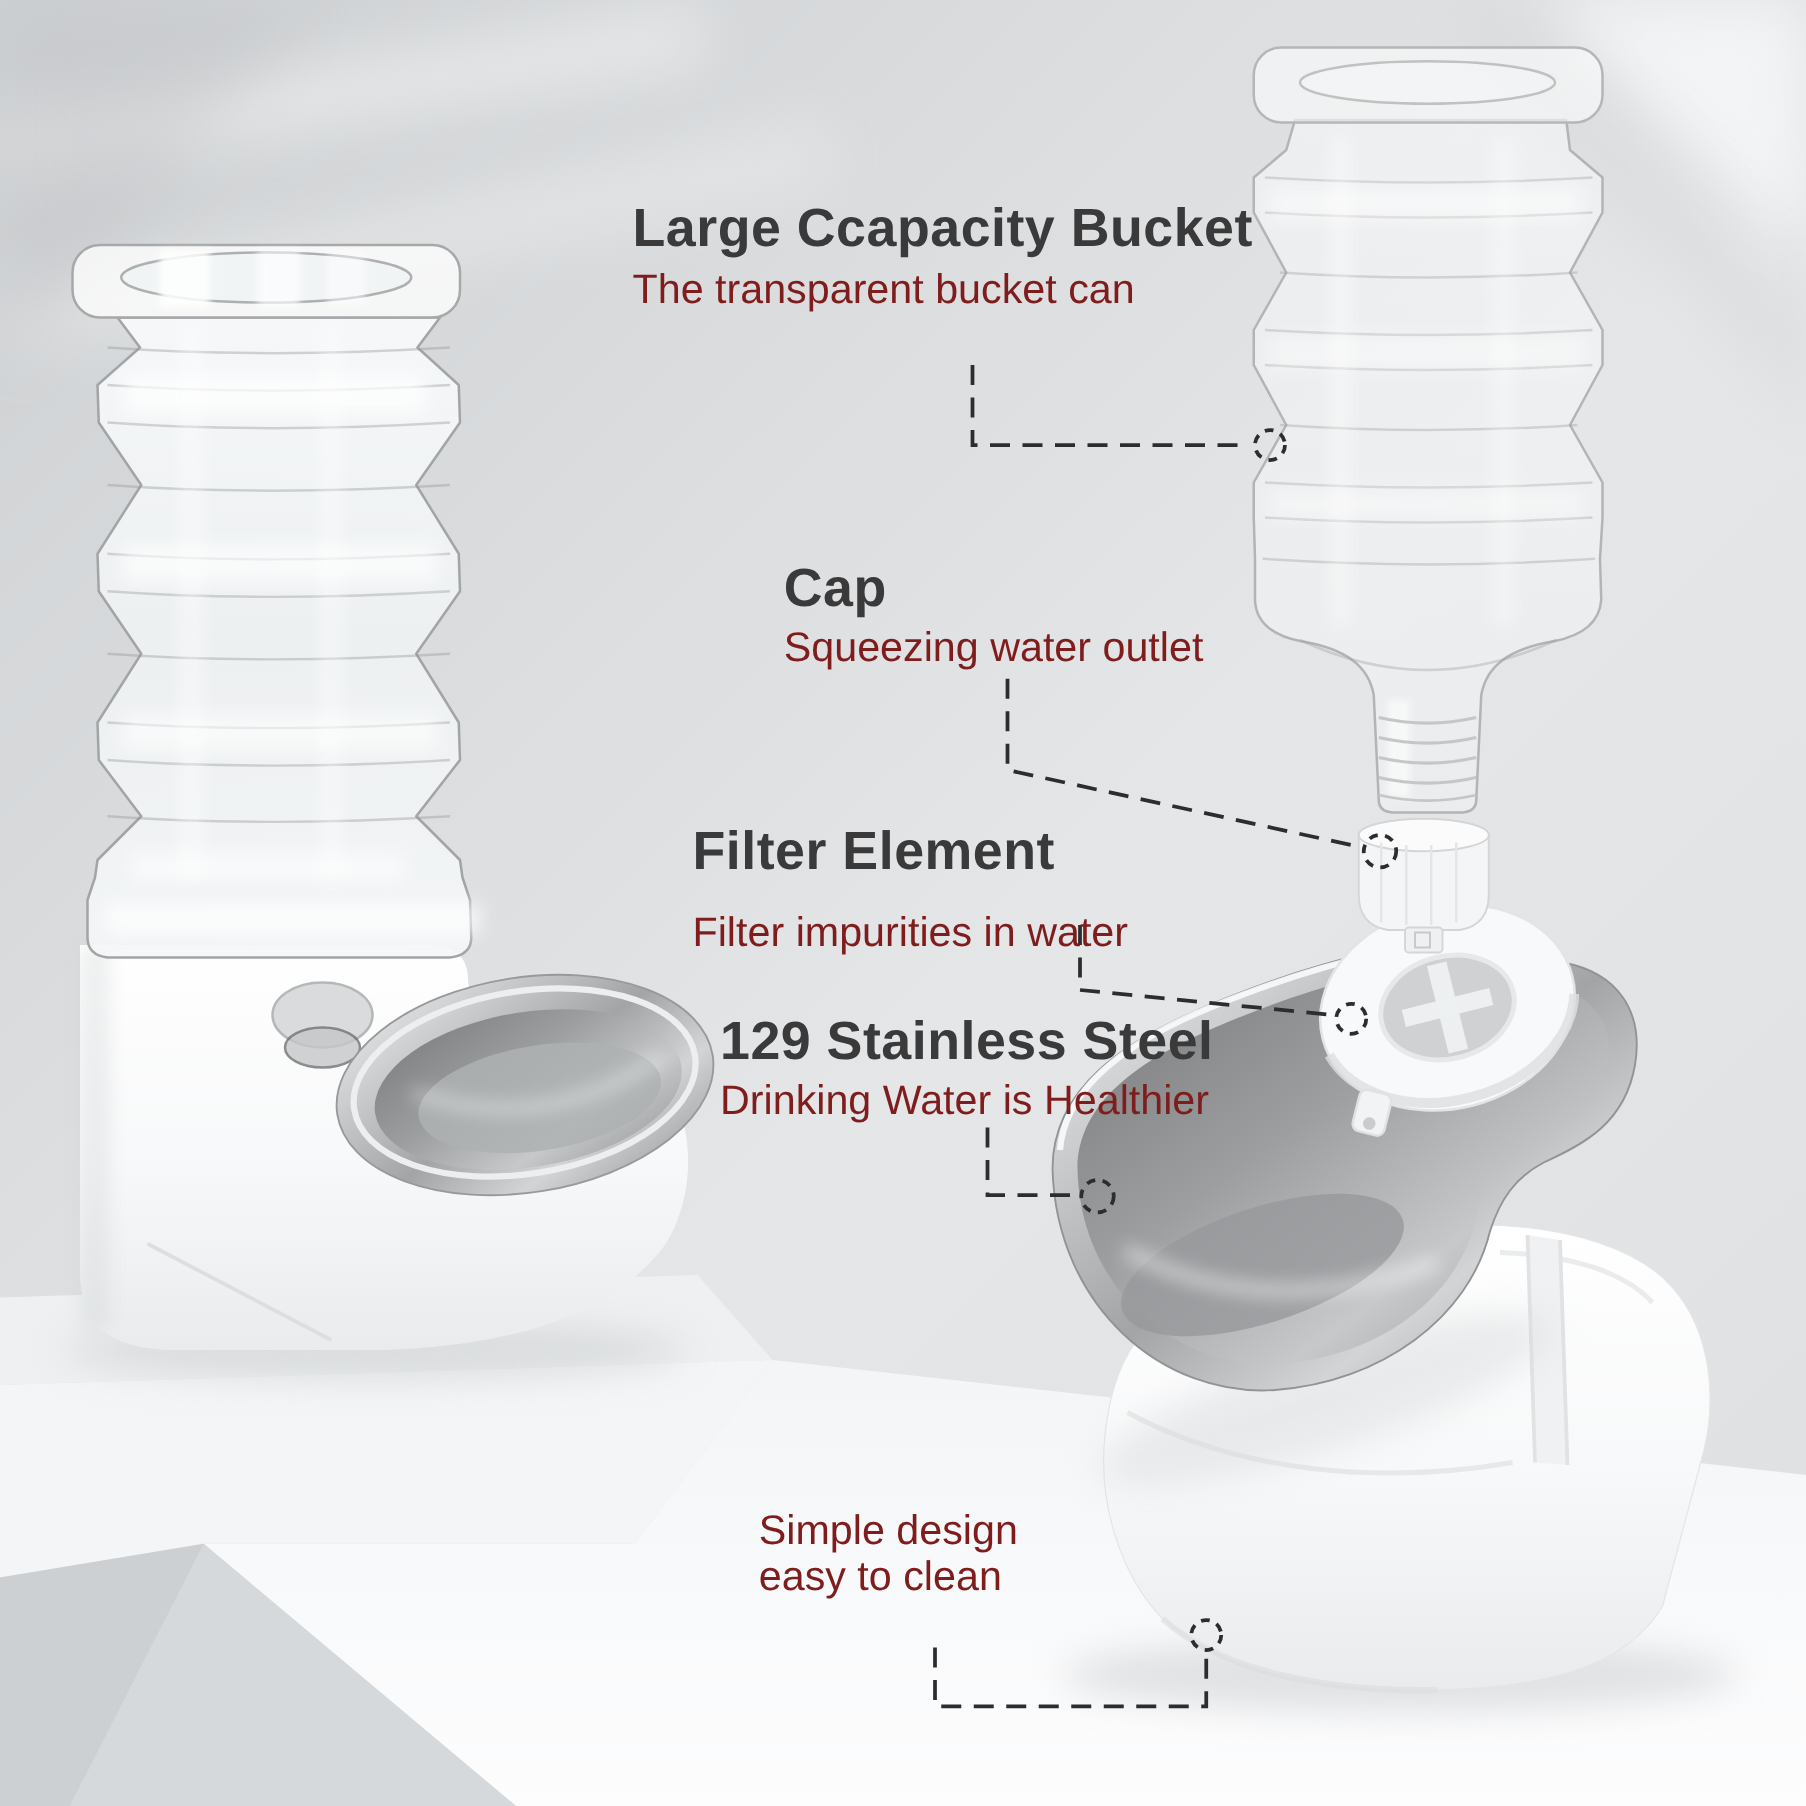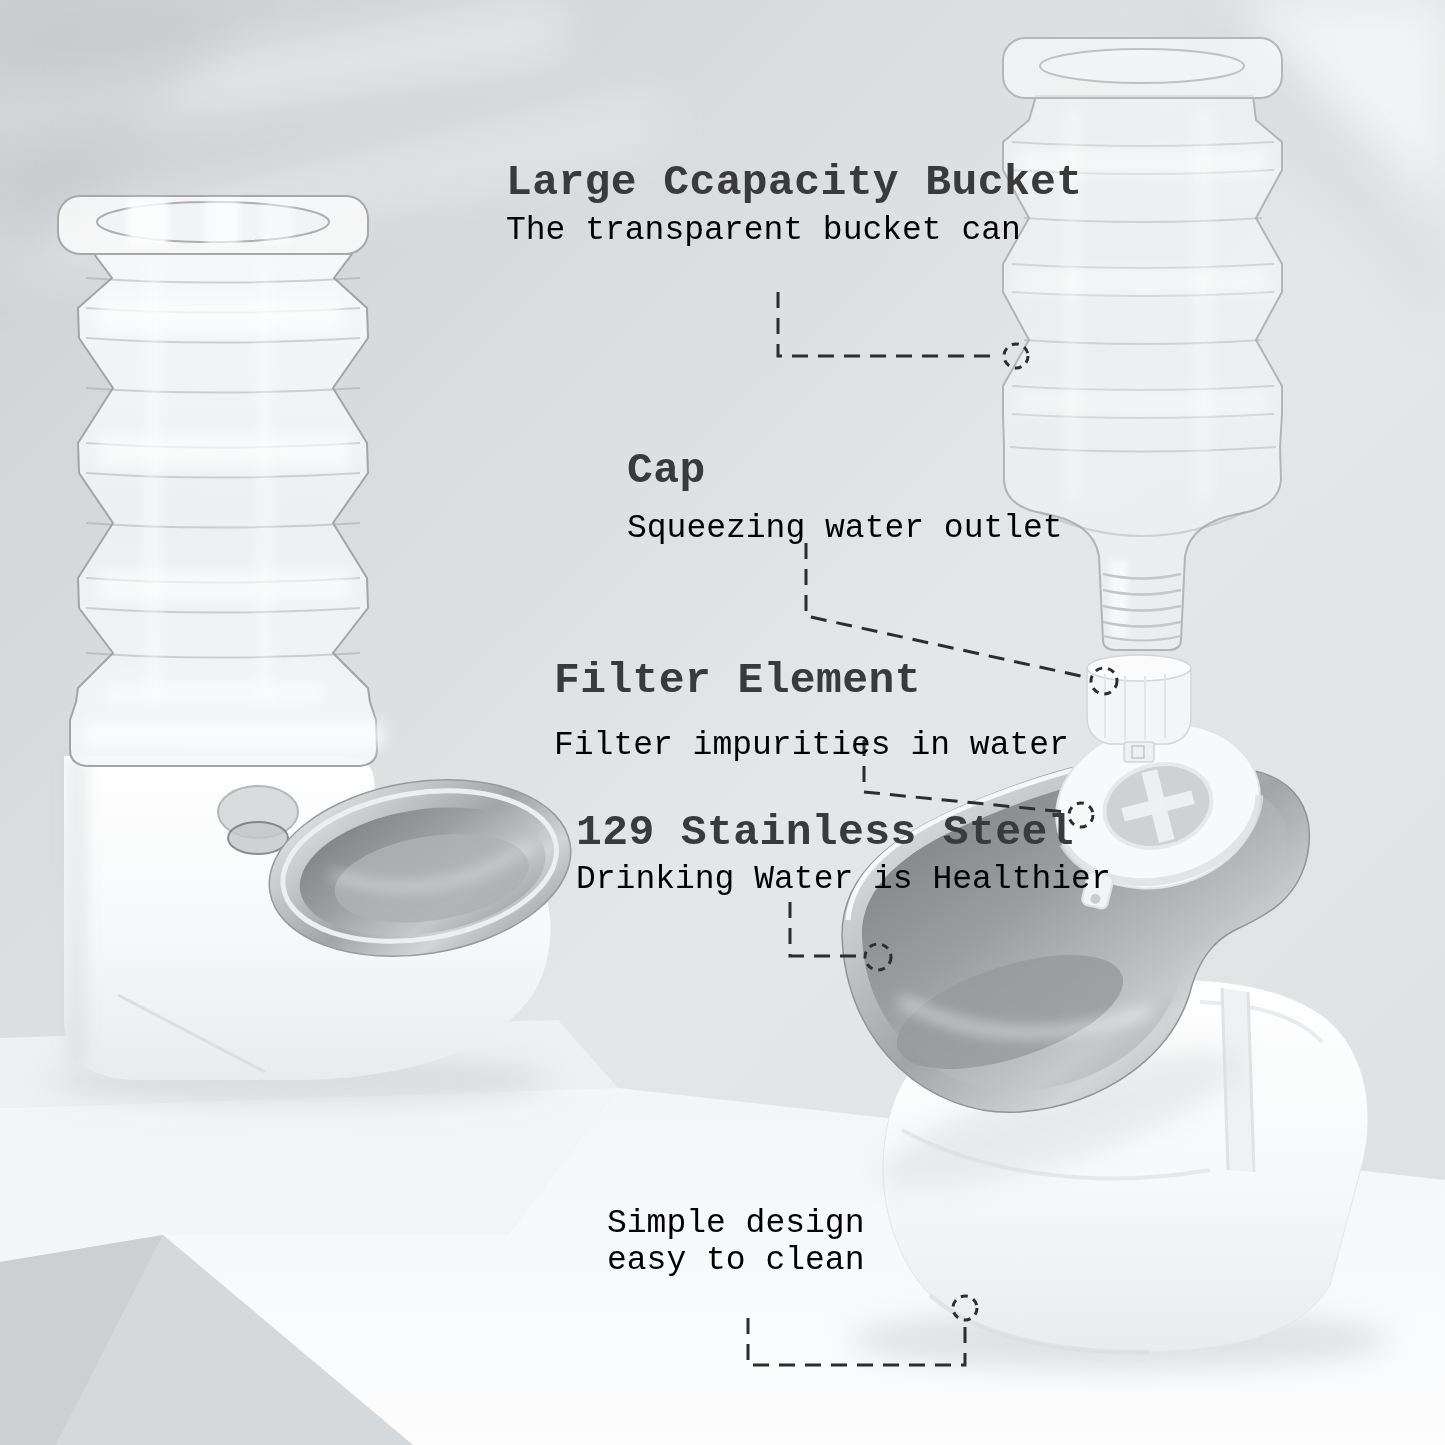--- a/index.html
+++ b/index.html
@@ -1,21 +1,21 @@
 <!DOCTYPE html>
 <html><head>
 <meta charset="utf-8">
 <style>
   html,body{margin:0;padding:0;background:#9a9a9a;}
   .stage{position:relative;width:1445px;height:1445px;overflow:hidden;
-         font-family:Liberation Mono, monospace;background:#dfe1e3;}
+         font-family:Liberation Sans, sans-serif;background:#dfe1e3;}
   .stage svg{position:absolute;left:0;top:0;}
   .callout{position:absolute;}
   .h{font-weight:bold;font-size:43px;line-height:46px;color:#3a3a3b;letter-spacing:.4px;white-space:nowrap;}
-  .p{font-size:33px;line-height:37px;color:#000000;white-space:nowrap;}
+  .p{font-size:33px;line-height:37px;color:#7f1d1d;white-space:nowrap;}
   .ln{display:block;}
 </style>
 </head>
 <body>
 
 <div class="stage">
 
 <svg width="1445" height="1445" viewBox="0 0 1445 1445">
   <defs>
     <linearGradient id="wall" x1="0" y1="0" x2="1" y2="1">
@@ -264,21 +264,21 @@
 
 <div class="callout" style="left:506px;top:160px;">
   <div class="h">Large Ccapacity Bucket</div>
   <div class="p" style="margin-top:6px;">
     <span class="ln">The transparent bucket can</span>
   </div>
 </div>
 
 <div class="callout" style="left:627px;top:448px;">
   <div class="h">Cap</div>
-  <div class="p" style="margin-top:16px;">
+  <div class="p" style="margin-top:5px;">
     <span class="ln">Squeezing water outlet</span>
   </div>
 </div>
 
 <div class="callout" style="left:554px;top:658px;">
   <div class="h">Filter Element</div>
   <div class="p" style="margin-top:23px;">
     <span class="ln">Filter impurities in water</span>
   </div>
 </div>

